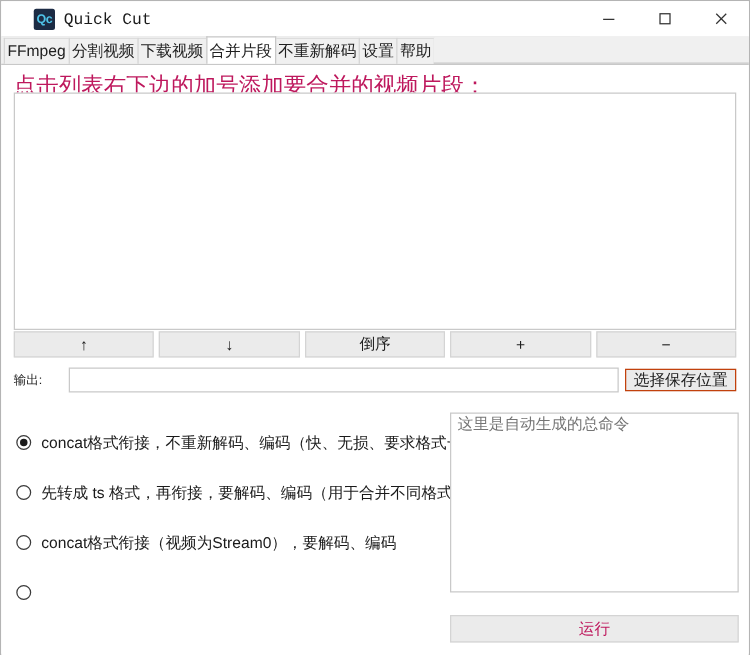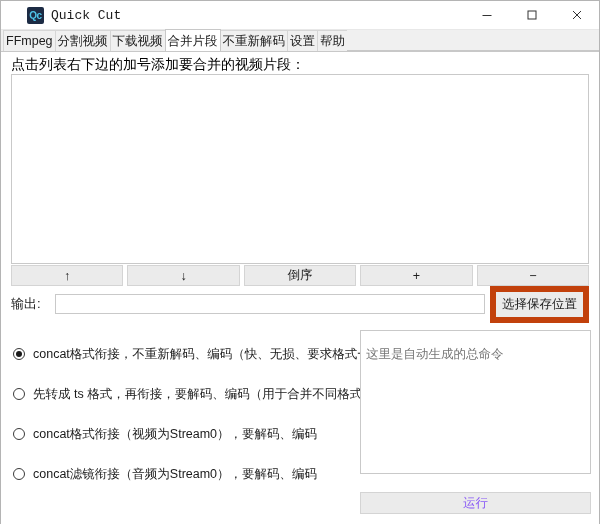--- a/index.html
+++ b/index.html
@@ -119,22 +119,22 @@
   
   .content {
     position: relative;
     height: 472px;
     background: #ffffff;
   }
   .hint {
     position: absolute;
     left: 10px;
     top: 4px;
-    font-size: 14px;
-    color: #000000;
+    font-size: 18px;
+    color: #be185d;
     white-space: nowrap;
   }
   .listbox {
     position: absolute;
     left: 10px;
     top: 22px;
     width: 578px;
     height: 190px;
     box-sizing: border-box;
     border: 1px solid #c9c9c9;
@@ -169,21 +169,21 @@
   .outrow {
     position: absolute;
     left: 10px;
     top: 241px;
     width: 578px;
     height: 22px;
     display: flex;
     align-items: center;
   }
   .outlabel {
-    font-size: 13px;
+    font-size: 10px;
     color: #1a1a1a;
     width: 44px;
     flex: none;
     white-space: nowrap;
   }
   .outinput {
     flex: 1;
     height: 20px;
     box-sizing: border-box;
     border: 1px solid #c9c9c9;
@@ -191,25 +191,25 @@
     font-size: 12px;
     padding: 0 4px;
     font-family: "Liberation Sans", "DejaVu Sans", sans-serif;
     color: #202020;
     outline: none;
     min-width: 0;
   }
   .savebtn {
     flex: none;
     margin-left: 5px;
-    height: 37px;
+    height: 18px;
     padding: 4px 6px;
     box-sizing: border-box;
     background: #ebebeb;
-    border: 6px solid #c2410c;
+    border: 1px solid #c2410c;
     color: #202020;
     font-size: 12.5px;
     display: flex;
     align-items: center;
     justify-content: center;
     white-space: nowrap;
     user-select: none;
   }
 
   
@@ -254,39 +254,39 @@
   
   .cmdbox {
     position: absolute;
     left: 359px;
     top: 278px;
     width: 231px;
     height: 144px;
     box-sizing: border-box;
     border: 1px solid #c9c9c9;
     background: #ffffff;
-    padding: 15px 5px;
+    padding: 0 5px;
     font-size: 12.5px;
     color: #bdbdbd;
     resize: none;
     outline: none;
     font-family: "Liberation Sans", "DejaVu Sans", sans-serif;
     line-height: 16px;
     overflow: hidden;
   }
   .runbtn {
     position: absolute;
     left: 359px;
     top: 440px;
     width: 231px;
     height: 22px;
     box-sizing: border-box;
     background: #ebebeb;
     border: 1px solid #d4d4d4;
-    color: #8b5cf6;
+    color: #be185d;
     font-size: 12.5px;
     display: flex;
     align-items: center;
     justify-content: center;
     user-select: none;
   }
 </style>
 </head>
 <body>
 
@@ -354,21 +354,20 @@
       <div class="radio">
         <span class="dot"></span>
         <span class="radio-label">先转成 ts 格式，再衔接，要解码、编码（用于合并不同格式）</span>
       </div>
       <div class="radio">
         <span class="dot"></span>
         <span class="radio-label">concat格式衔接（视频为Stream0），要解码、编码</span>
       </div>
       <div class="radio">
         <span class="dot"></span>
-        <span class="radio-label">concat滤镜衔接（音频为Stream0），要解码、编码</span>
       </div>
     </div>
 
     <textarea class="cmdbox" placeholder="这里是自动生成的总命令" style=""></textarea>
 
     <div class="runbtn">运行</div>
 
   </div>
 </div>
 

